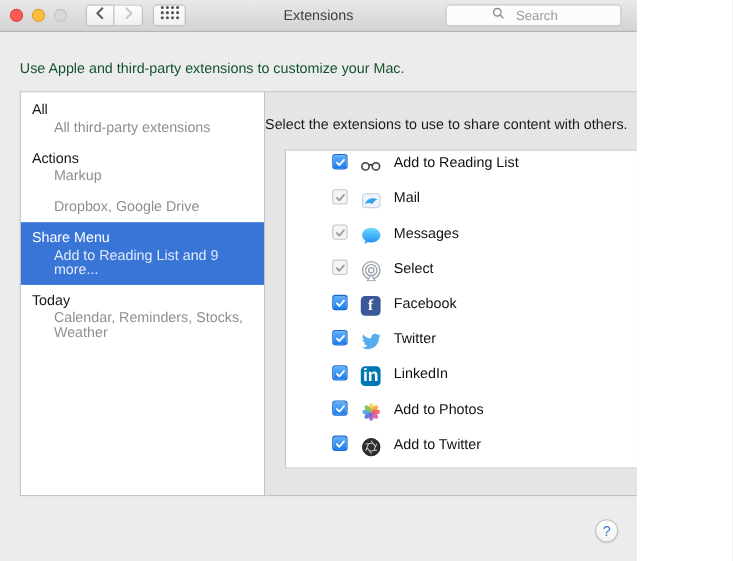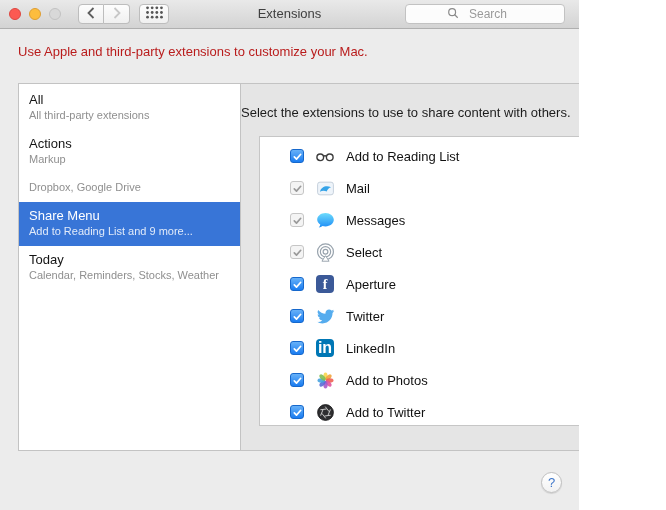--- a/index.html
+++ b/index.html
@@ -25,38 +25,38 @@
     background:linear-gradient(#fdfdfd,#f0f0f0);border:1px solid #bdbdbd;
     display:flex;align-items:center;justify-content:center;box-sizing:border-box;}
   .search-field{position:absolute;right:14px;top:4px;width:160px;height:20px;
     background:rgba(255,255,255,0.9);border:1px solid #c2c2c2;border-radius:4px;
     display:flex;align-items:center;justify-content:center;gap:8px;box-sizing:border-box;padding:0 18px;}
   .search-input{border:none;background:transparent;outline:none;font-size:12px;color:#333;width:52px;
     font-family:"Liberation Sans","DejaVu Sans",sans-serif;}
   .search-input::placeholder{color:#9a9a9a;}
 
   
-  .intro{position:absolute;left:18px;top:44px;font-size:13px;color:#b91c1c;}
+  .intro{position:absolute;left:18px;top:54px;font-size:13px;color:#14532d;}
 
   
   .content{position:absolute;left:18px;top:83px;width:630px;height:368px;
     border:1px solid #c3c3c3;background:#e5e5e5;display:flex;box-sizing:border-box;}
   .sidebar{width:222px;background:#ffffff;border-right:1px solid #c3c3c3;box-sizing:border-box;padding-top:2px;}
   .side-item{padding:6px 10px 8px 10px;cursor:default;}
   .side-title{font-size:13px;color:#141414;line-height:16px;}
-  .side-sub{font-size:11px;color:#8f8f8f;line-height:13px;margin-top:1px;}
+  .side-sub{font-size:13px;color:#8f8f8f;line-height:13px;margin-top:1px;margin-left:20px;}
   .side-item.selected{background:#3875d7;}
   .side-item.selected .side-title{color:#ffffff;}
   .side-item.selected .side-sub{color:rgba(255,255,255,0.85);}
 
   .main-panel{flex:1;position:relative;background:#e5e5e5;}
   .instruction{padding-top:21px;font-size:13px;color:#1c1c1c;}
   .ext-list{position:absolute;left:18px;right:16px;top:52px;bottom:24px;
     background:#ffffff;border:1px solid #c6c6c6;box-sizing:border-box;overflow:hidden;padding-top:3px;}
-  .ext-row{display:flex;align-items:center;height:32px;padding-left:30px;gap:11px;}
+  .ext-row{display:flex;align-items:flex-start;height:32px;padding-left:30px;gap:11px;margin-left:12px;}
   .checkbox{width:14px;height:14px;border-radius:3px;flex:0 0 auto;
     background:linear-gradient(#67b1f8,#1a7cf0);border:1px solid #1668cc;
     display:flex;align-items:center;justify-content:center;color:#ffffff;box-sizing:border-box;cursor:default;}
   .ext-row.disabled .checkbox{background:#f4f4f4;border:1px solid #c6c6c6;color:#9a9a9a;}
   .ext-icon{width:20px;height:20px;flex:0 0 auto;display:flex;align-items:center;justify-content:center;}
   .badge{width:18px;height:18px;border-radius:4px;display:flex;align-items:center;justify-content:center;
     color:#fff;font-weight:bold;}
   .badge.fb{background:#3b5998;font-size:14px;padding-top:2px;box-sizing:border-box;font-family:"Liberation Serif",serif;}
   .badge.li{background:#0077b5;font-size:16px;}
   .ext-label{font-size:13px;color:#111111;}
@@ -229,21 +229,21 @@
           <span class="checkbox">
             <svg width="11" height="11" viewBox="0 0 12 12">
                 <path d="M2.5 6.4l2.4 2.5 4.6-5.3" fill="none" stroke="currentColor" stroke-width="1.8" stroke-linecap="round" stroke-linejoin="round"></path>
               </svg>
           </span>
           <span class="ext-icon">
             <span class="badge fb">
                 <span>f</span>
               </span>
           </span>
-          <span class="ext-label">Aperture</span>
+          <span class="ext-label">Facebook</span>
         </div>
 
         <div class="ext-row">
           <span class="checkbox">
             <svg width="11" height="11" viewBox="0 0 12 12">
                 <path d="M2.5 6.4l2.4 2.5 4.6-5.3" fill="none" stroke="currentColor" stroke-width="1.8" stroke-linecap="round" stroke-linejoin="round"></path>
               </svg>
           </span>
           <span class="ext-icon">
             <svg width="19" height="19" viewBox="0 0 24 24">

